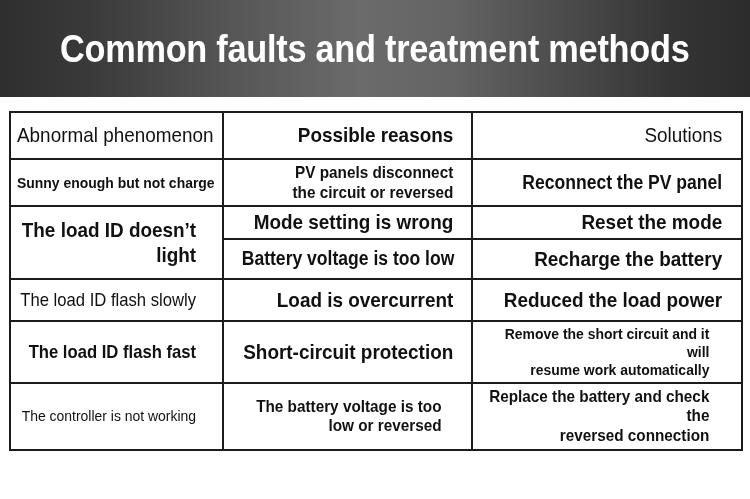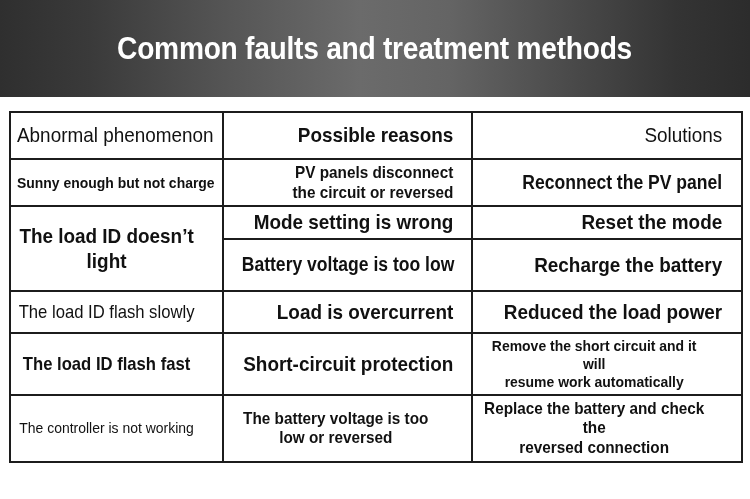--- a/index.html
+++ b/index.html
@@ -35,21 +35,21 @@
   #banner-title {
     position: absolute;
     left: 0;
     right: 0;
     top: 50%;
     transform: translateY(-50%);
     text-align: center;
     color: #ffffff;
     font-family: "Liberation Sans Narrow", "Liberation Sans", "DejaVu Sans", sans-serif;
     font-weight: bold;
-    font-size: 32px;
+    font-size: 39px;
     line-height: 1.05;
     letter-spacing: -0.3px;
     transform-origin: center center;
     white-space: nowrap;
   }
   #banner-title span {
     display: inline-block;
     transform: scaleX(0.88);
   }
 
@@ -77,38 +77,38 @@
 
   .cell-txt {
     display: block;
     transform: scaleX(0.9);
     transform-origin: left center;
   }
   .ctr .cell-txt { transform-origin: center center; }
 
   
   .ctr { text-align: right; }
-  .lft { text-align: center; margin-top: 40px; }
+  .lft { text-align: right; margin-top: 40px; }
 
   
   .b  { font-weight: bold; }
   .n  { font-weight: normal; }
   .s12 { font-size: 15.5px; }
   .s13 { font-size: 17px; }
   .s14 { font-size: 18.5px; }
   .s15 { font-size: 19.5px; }
   .s16 { font-size: 21px; }
 
   .nowrap { white-space: nowrap; }
 
   
   .r-head { height: 47px; }
   .r-2    { height: 41px; }
   .r-3    { height: 28px; }
-  .r-4    { height: 52px; }
+  .r-4    { height: 40px; }
   .r-5    { height: 42px; border-radius: 15px; }
   .r-6    { height: 42px; }
   .r-7    { height: 44px; }
 </style>
 </head>
 <body>
 
 <div id="banner">
   <div id="banner-title"><span>Common faults and treatment methods</span></div>
 </div>

